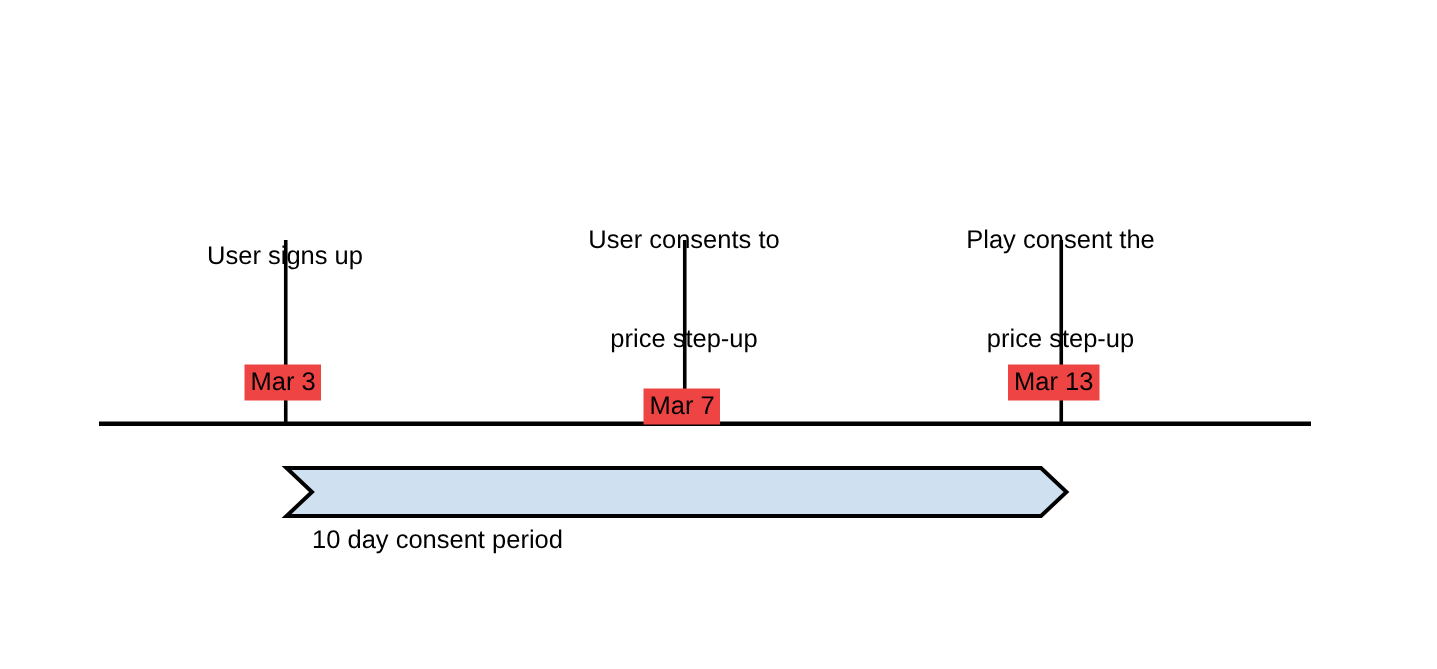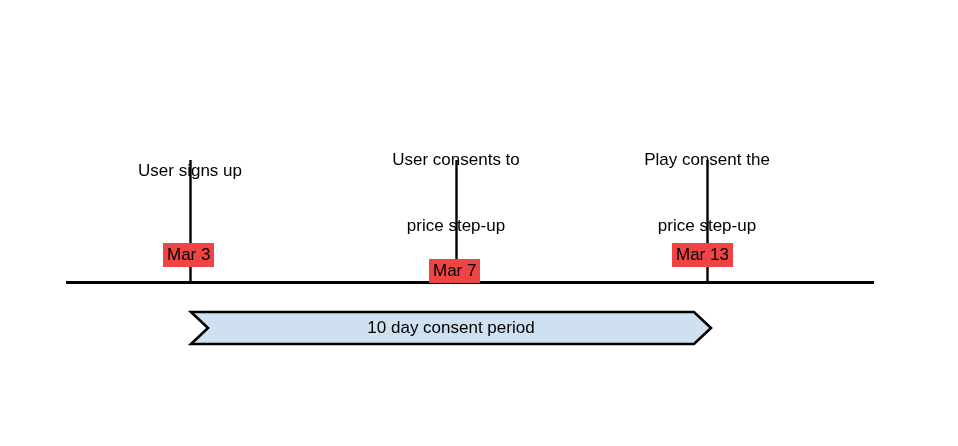--- a/index.html
+++ b/index.html
@@ -43,22 +43,23 @@
     line-height: 21px;
     padding: 1px 4px 2px 4px;
     color: #000000;
     white-space: nowrap;
   }
   .banner-label {
     position: absolute;
     font-size: 17px;
     line-height: 20px;
     color: #000000;
-    text-align: center;
+    text-align: left;
     white-space: nowrap;
+    margin-top: 32px;
   }
 </style>
 </head>
 <body>
 
 <div id="diagram-root">
 
   <svg id="timeline-svg" viewBox="0 0 958 446" xmlns="http://www.w3.org/2000/svg">
 
     <line x1="66" y1="282.5" x2="874" y2="282.5" stroke="#000000" stroke-width="3"></line>

